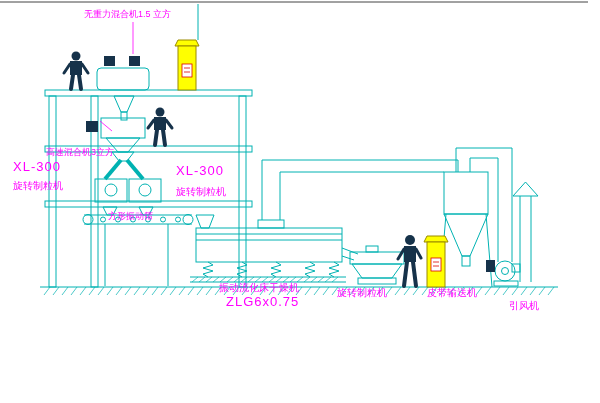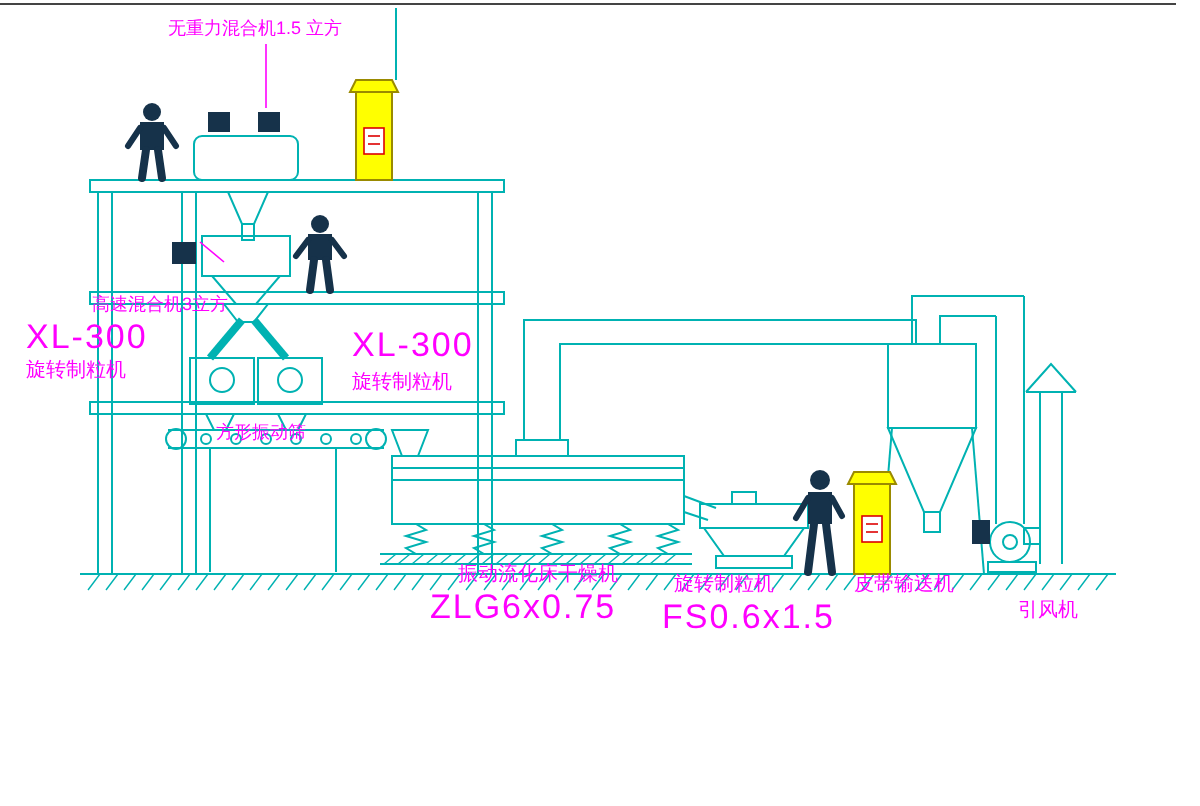--- a/index.html
+++ b/index.html
@@ -15,21 +15,21 @@
   .fgarm{stroke:var(--figure,#16324a);stroke-width:3;fill:none;stroke-linecap:round;}
   .yf{fill:var(--equip,#ffff00);stroke:#9a8a00;stroke-width:1;}
   .redbox{fill:#ffffff;stroke:#dd0000;stroke-width:0.8;}
   .redline{stroke:#dd0000;stroke-width:0.8;}
   .mg{stroke:var(--label,#ff00ff);stroke-width:0.8;}
   .border{stroke:#444;stroke-width:1;}
   
   .lbl{position:absolute;color:var(--label,#ff00ff);line-height:1.1;white-space:nowrap;}
   .sm{font-size:9px;}
   .md{font-size:10px;}
-  .model{font-size:17px;letter-spacing:1px;}
+  .model{font-size:13px;letter-spacing:1px;}
   .title-cn{position:absolute;color:var(--title,#ff0000);font-size:14px;letter-spacing:2px;
             font-weight:bold;white-space:nowrap;}
   .title-cap{position:absolute;color:var(--title,#ff0000);font-size:20px;font-weight:normal;
              white-space:nowrap;}
 </style>
 </head>
 <body>
 
 <div class="canvas">
 
@@ -288,21 +288,20 @@
   <div class="lbl sm" style="left:46px;top:110px;margin-top:38px;">高速混合机3立方</div>
 
   <div class="lbl model" style="left:13px;top:160px;">XL-300</div>
   <div class="lbl md" style="left:13px;top:180px;">旋转制粒机</div>
 
   <div class="lbl model" style="left:176px;top:164px;">XL-300</div>
   <div class="lbl md" style="left:176px;top:186px;">旋转制粒机</div>
 
   <div class="lbl sm" style="left:108px;top:212px;">方形振动筛</div>
 
-  <div class="lbl md" style="left:229px;top:282px;">振动流化床干燥机</div>
-  <div class="lbl model" style="left:215px;top:295px;">ZLG6x0.75</div>
+  <div class="lbl md" style="left:219px;top:282px;">振动流化床干燥机</div>
+  <div class="lbl model" style="left:226px;top:295px;">ZLG6x0.75</div>
 
   <div class="lbl md" style="left:337px;top:287px;">旋转制粒机</div>
-  <div class="lbl model" style="left:331px;top:300px;">FS0.6x1.5</div>
 
   <div class="lbl md" style="left:427px;top:287px;">皮带输送机</div>
   <div class="lbl md" style="left:497px;top:300px;margin-left:12px;">引风机</div>
 </div>
 
 </body></html>

